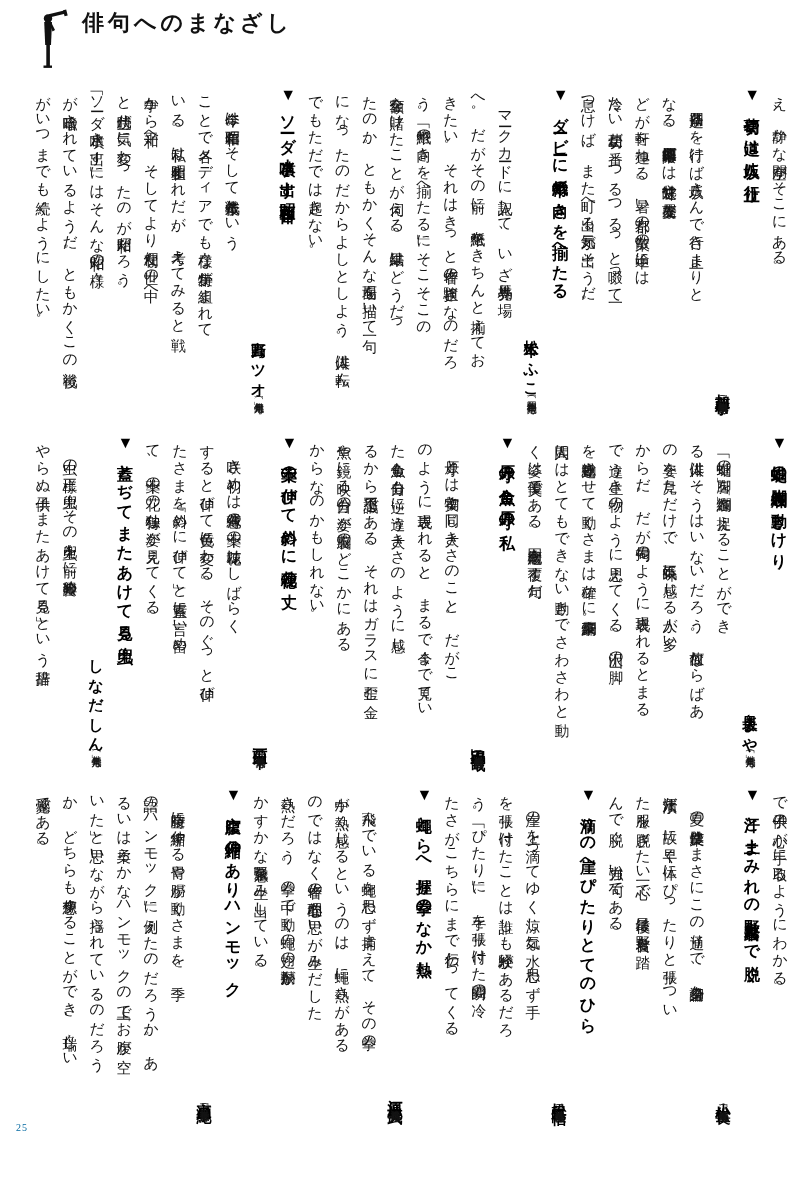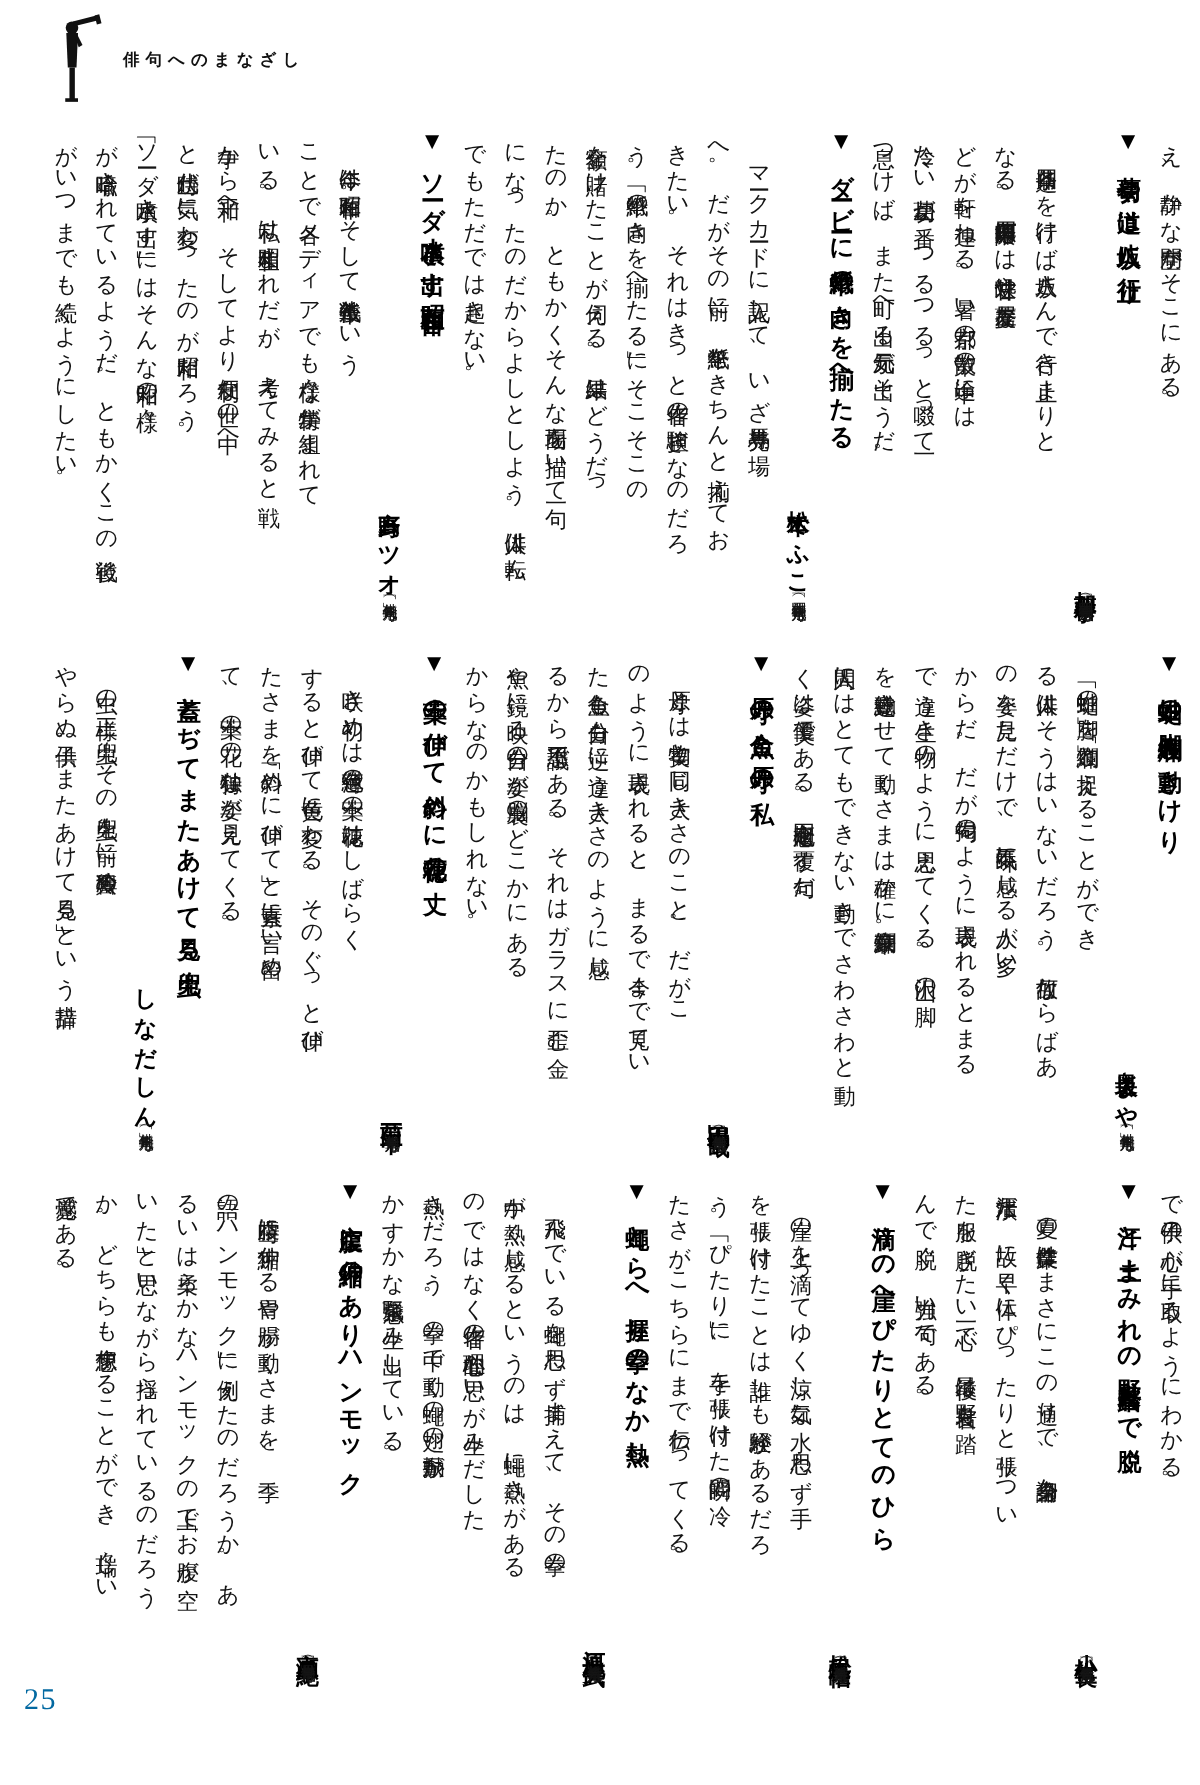--- a/index.html
+++ b/index.html
@@ -4,23 +4,23 @@
 <style>
   html,body{margin:0;padding:0;background:#e8e8e8;}
   .page{
     position:relative;width:800px;height:1190px;background:#ffffff;
     overflow:hidden;font-family:"Liberation Serif",serif;color:#141414;
   }
   
   .masthead{position:absolute;left:34px;top:8px;display:flex;align-items:flex-start;}
   .logo{width:38px;height:64px;}
   .masthead-title{
-    margin-left:10px;margin-top:24px;
+    margin-left:10px;
     font-family:Liberation Mono, monospace;font-weight:700;
-    font-size:11px;letter-spacing:4px;color:#111;
+    font-size:22px;letter-spacing:4px;color:#111;
   }
   
   .band{
     position:absolute;left:34px;width:754px;
     display:flex;flex-direction:row-reverse;justify-content:space-between;
   }
   #band-0{top:86px;height:312px;}
   #band-1{top:434px;height:318px;}
   #band-2{top:786px;height:320px;}
   .col{
@@ -34,21 +34,21 @@
     font-size:16px;letter-spacing:1.6px;color:#000;
   }
   .col.author{text-align:end;}
   .author-name{
     font-family:"Liberation Sans",sans-serif;font-weight:700;
     font-size:15px;letter-spacing:2.5px;color:#000;
   }
   .author-mag{font-size:10px;letter-spacing:0.5px;}
   .page-number{
     position:absolute;left:16px;top:1122px;
-    font-size:20px;letter-spacing:1px;color:#0369a1;
+    font-size:10px;letter-spacing:1px;color:#0369a1;
   }
 </style>
 </head>
 <body>
 
 <div class="page">
 
   <div class="masthead">
     <svg class="logo" viewBox="0 0 38 64" xmlns="http://www.w3.org/2000/svg" aria-hidden="true">
       <g fill="#111111">

